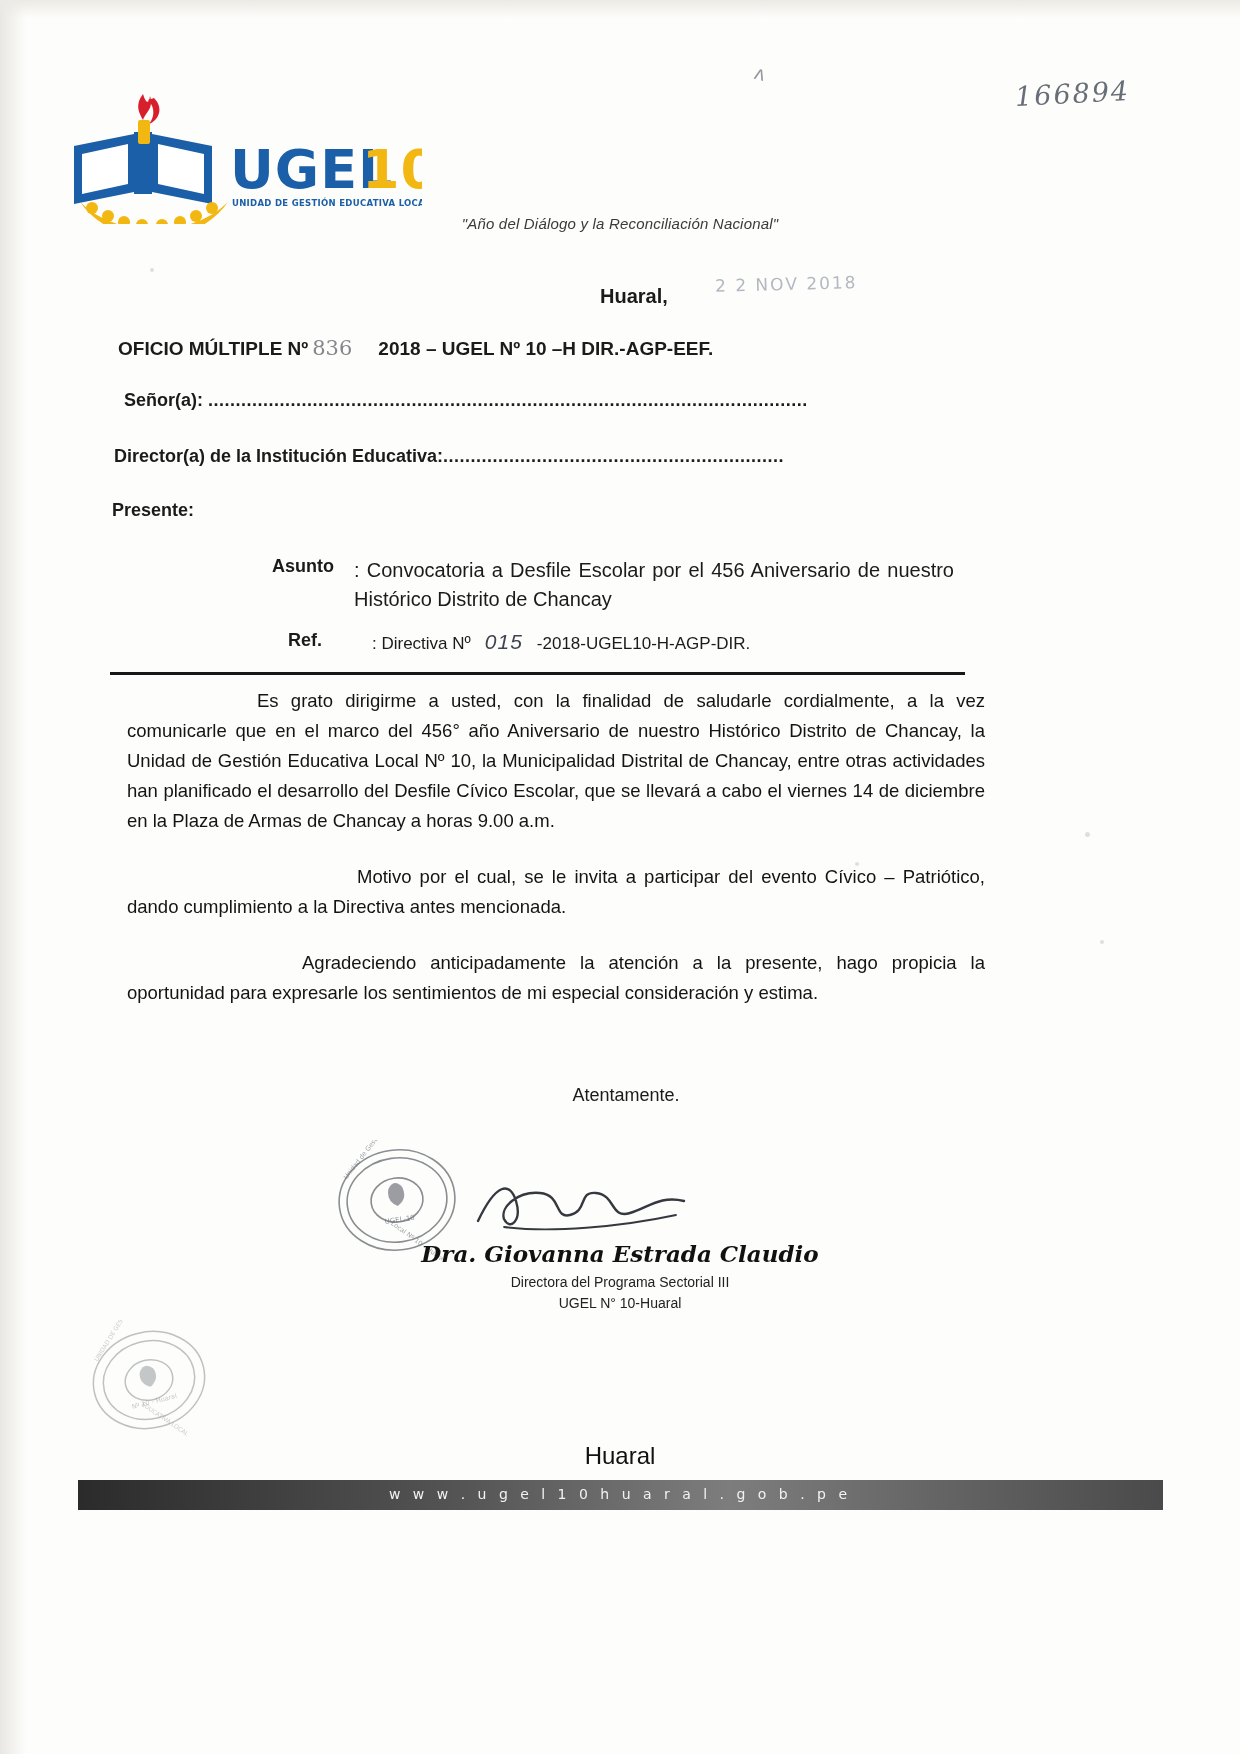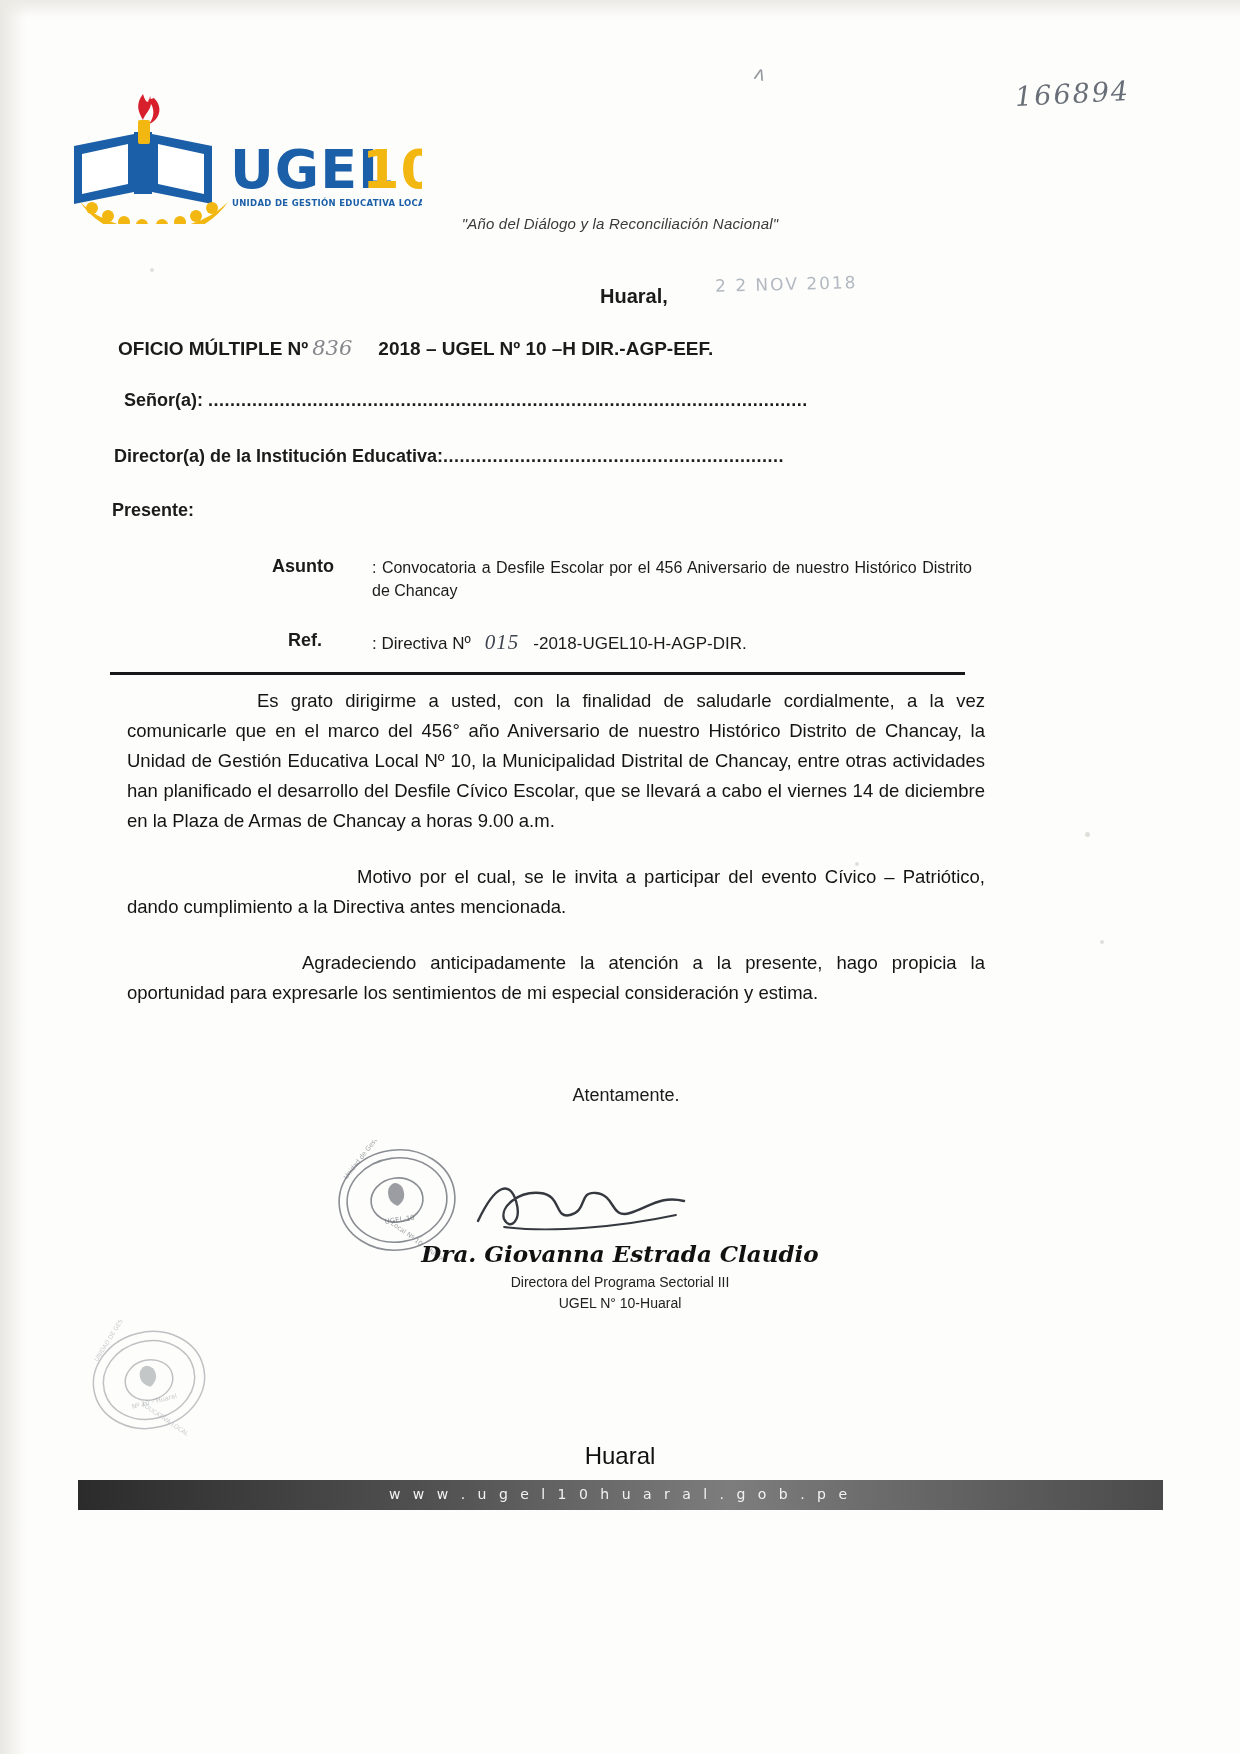--- a/index.html
+++ b/index.html
@@ -82,21 +82,20 @@
     position: absolute;
     left: 118px;
     top: 336px;
     font-size: 19px;
     font-weight: bold;
     white-space: nowrap;
   }
   .oficio .hw-num {
     font-family: "DejaVu Serif", serif;
     font-weight: normal;
-    font-style: italic;
     color: #5c5f66;
     opacity: .75;
     font-size: 21px;
     padding: 0 26px 0 4px;
     margin-top: 28px;
   }
 
   .addr-line {
     position: absolute;
     font-size: 18px;
@@ -111,44 +110,44 @@
   
   .asunto-label {
     position: absolute;
     left: 272px;
     top: 556px;
     font-size: 18px;
     font-weight: bold;
   }
   .asunto-text {
     position: absolute;
-    left: 372px;
+    left: 354px;
     top: 556px;
     width: 600px;
-    font-size: 16px;
+    font-size: 20px;
     line-height: 1.45;
     text-align: justify;
   }
 
   .ref-label {
     position: absolute;
     left: 288px;
     top: 630px;
     font-size: 18px;
     font-weight: bold;
   }
   .ref-text {
     position: absolute;
     left: 372px;
     top: 630px;
     font-size: 17px;
     white-space: nowrap;
   }
   .ref-text .hw-num {
-    font-family: Liberation Serif, serif;
+    font-family: Liberation Sans, sans-serif;
     font-style: italic;
     color: #3f4450;
     font-size: 21px;
     padding: 0 14px;
     letter-spacing: 1px;
     margin-top: 44px;
   }
 
   .divider {
     position: absolute;

